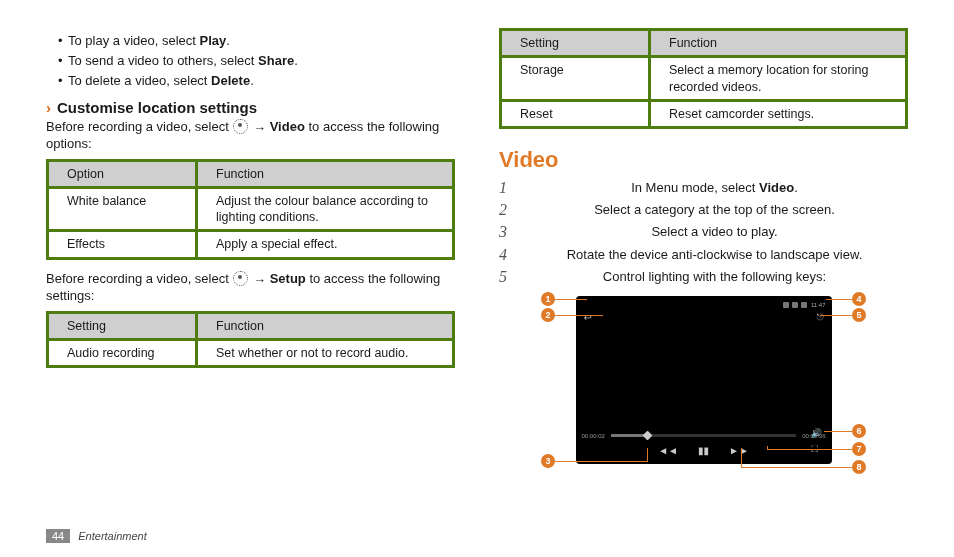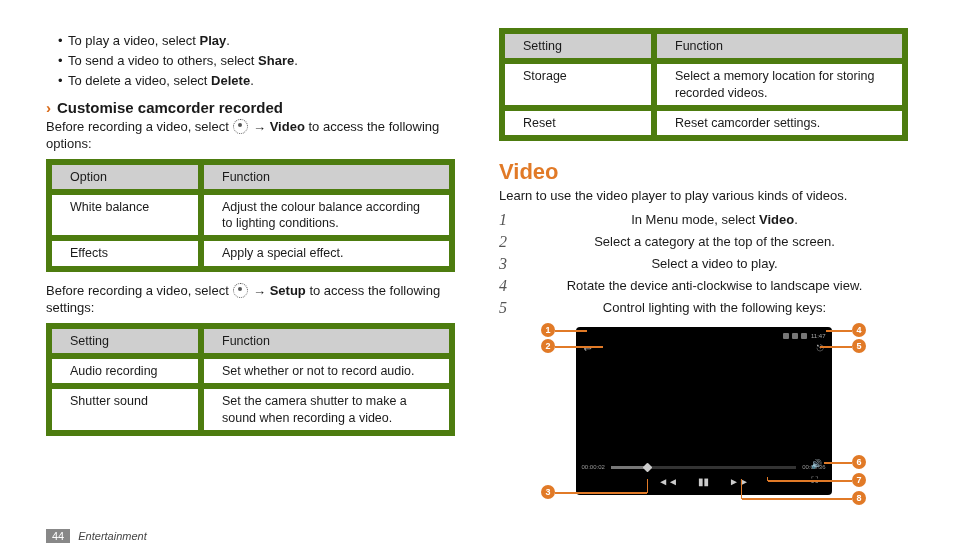--- a/index.html
+++ b/index.html
@@ -61,21 +61,21 @@
     left: 3.2px; top: 3.2px;
   }
 
   table {
     border-collapse: collapse;
     width: 100%;
     margin: 6px 0 10px 0;
     font-size: 12.5px;
   }
   th, td {
-    border: 6px solid #4d7c0f;
+    border: 3px solid #4d7c0f;
     padding: 4px 18px;
     text-align: left;
     vertical-align: top;
     line-height: 1.3;
   }
   th {
     background: #cfcfcf;
     font-weight: 400;
   }
   td.c1 { width: 110px; }
@@ -165,21 +165,21 @@
 
   <div class="col">
     <ul class="bullets">
       <li><span>To play a video, select </span><b>Play</b><span>.</span></li>
       <li><span>To send a video to others, select </span><b>Share</b><span>.</span></li>
       <li><span>To delete a video, select </span><b>Delete</b><span>.</span></li>
     </ul>
 
     <div class="subhead">
       <span class="chev">›</span>
-      <span class="txt">Customise camcorder recorded</span>
+      <span class="txt">Customise location settings</span>
     </div>
     <p>
       <span>Before recording a video, select </span><span class="gear"></span><span> → </span><b>Video</b><span> to access the following options:</span>
     </p>
 
     <table>
       <tbody>
           <tr>
             <th class="c1">Option</th>
             <th>Function</th>
@@ -201,24 +201,20 @@
 
     <table>
       <tbody>
           <tr>
             <th class="c1">Setting</th>
             <th>Function</th>
           </tr>
       <tr>
             <td class="c1">Audio recording</td>
             <td>Set whether or not to record audio.</td>
-          </tr>
-      <tr>
-            <td class="c1">Shutter sound</td>
-            <td>Set the camera shutter to make a sound when recording a video.</td>
           </tr>
     </tbody>
       </table>
   </div>
 
   <div class="col">
     <table style="margin-top:0">
       <tbody>
           <tr>
             <th class="c1">Setting</th>
@@ -229,21 +225,20 @@
             <td>Select a memory location for storing recorded videos.</td>
           </tr>
       <tr>
             <td class="c1">Reset</td>
             <td>Reset camcorder settings.</td>
           </tr>
     </tbody>
       </table>
 
     <h2 class="section">Video</h2>
-    <p>Learn to use the video player to play various kinds of videos.</p>
 
     <ol class="steps">
       <li><span>In Menu mode, select </span><b>Video</b><span>.</span></li>
       <li>Select a category at the top of the screen.</li>
       <li>Select a video to play.</li>
       <li>Rotate the device anti-clockwise to landscape view.</li>
       <li>Control lighting with the following keys:</li>
     </ol>
 
     <div class="player-wrap">

